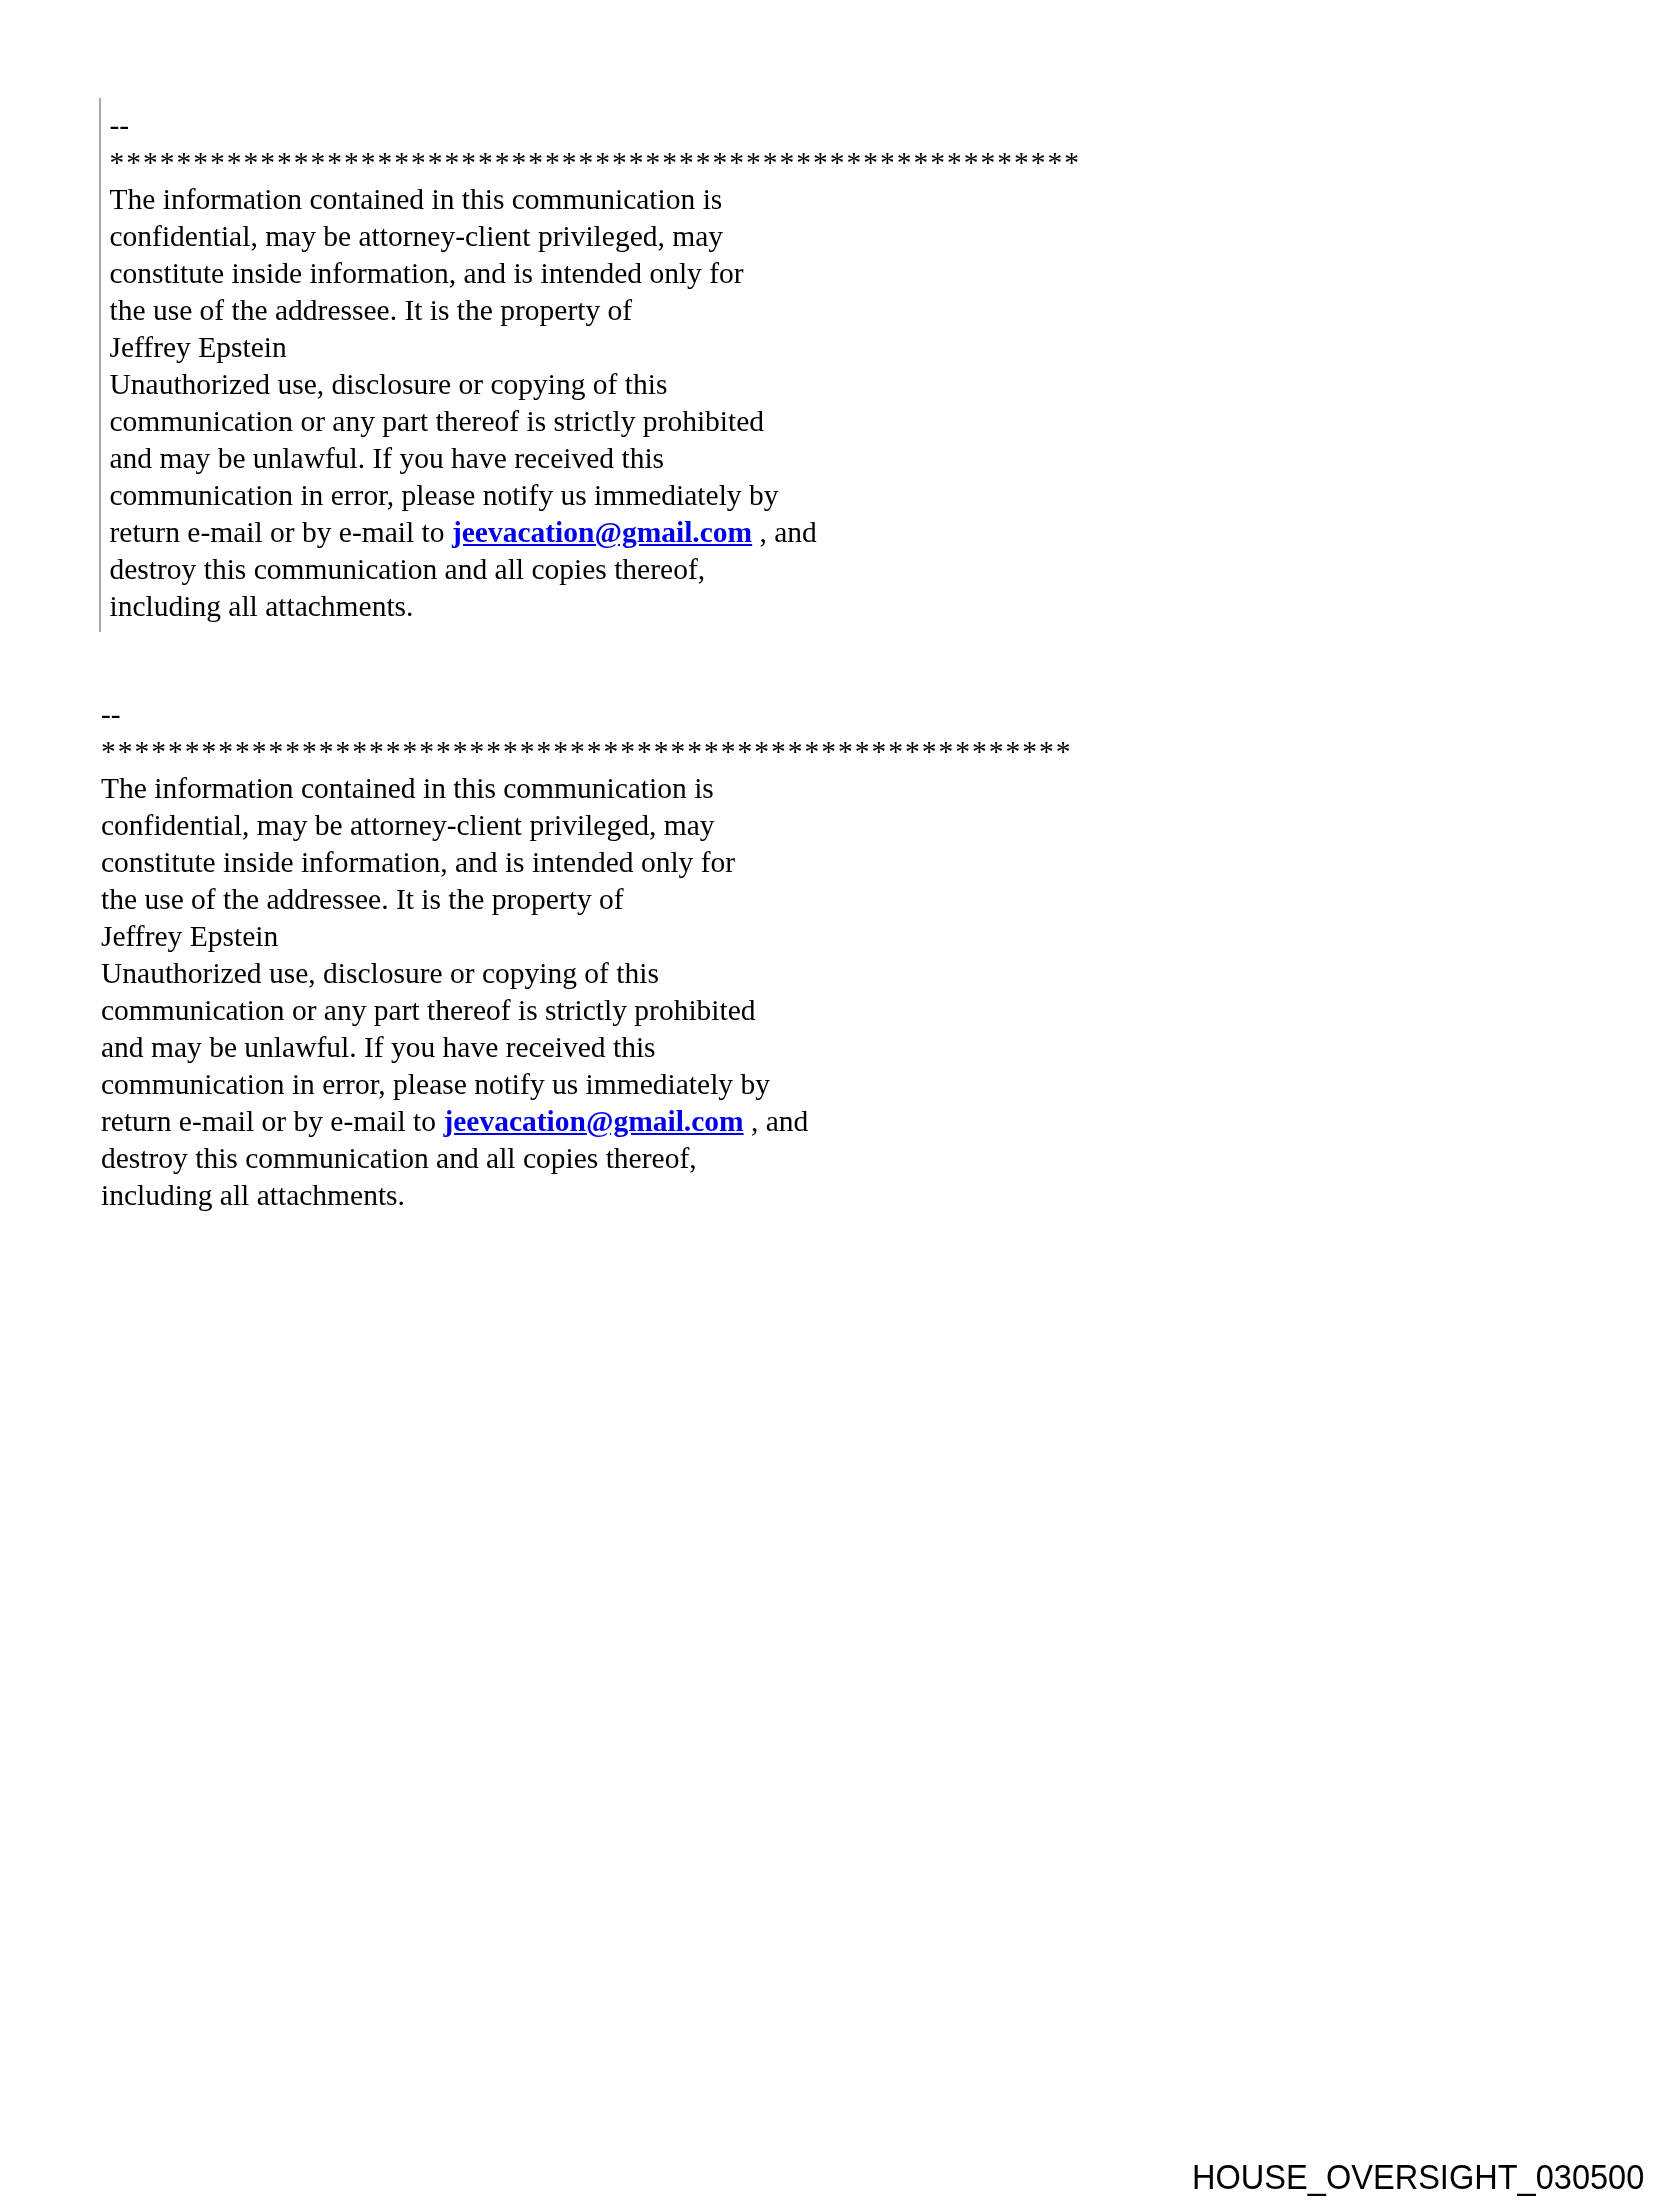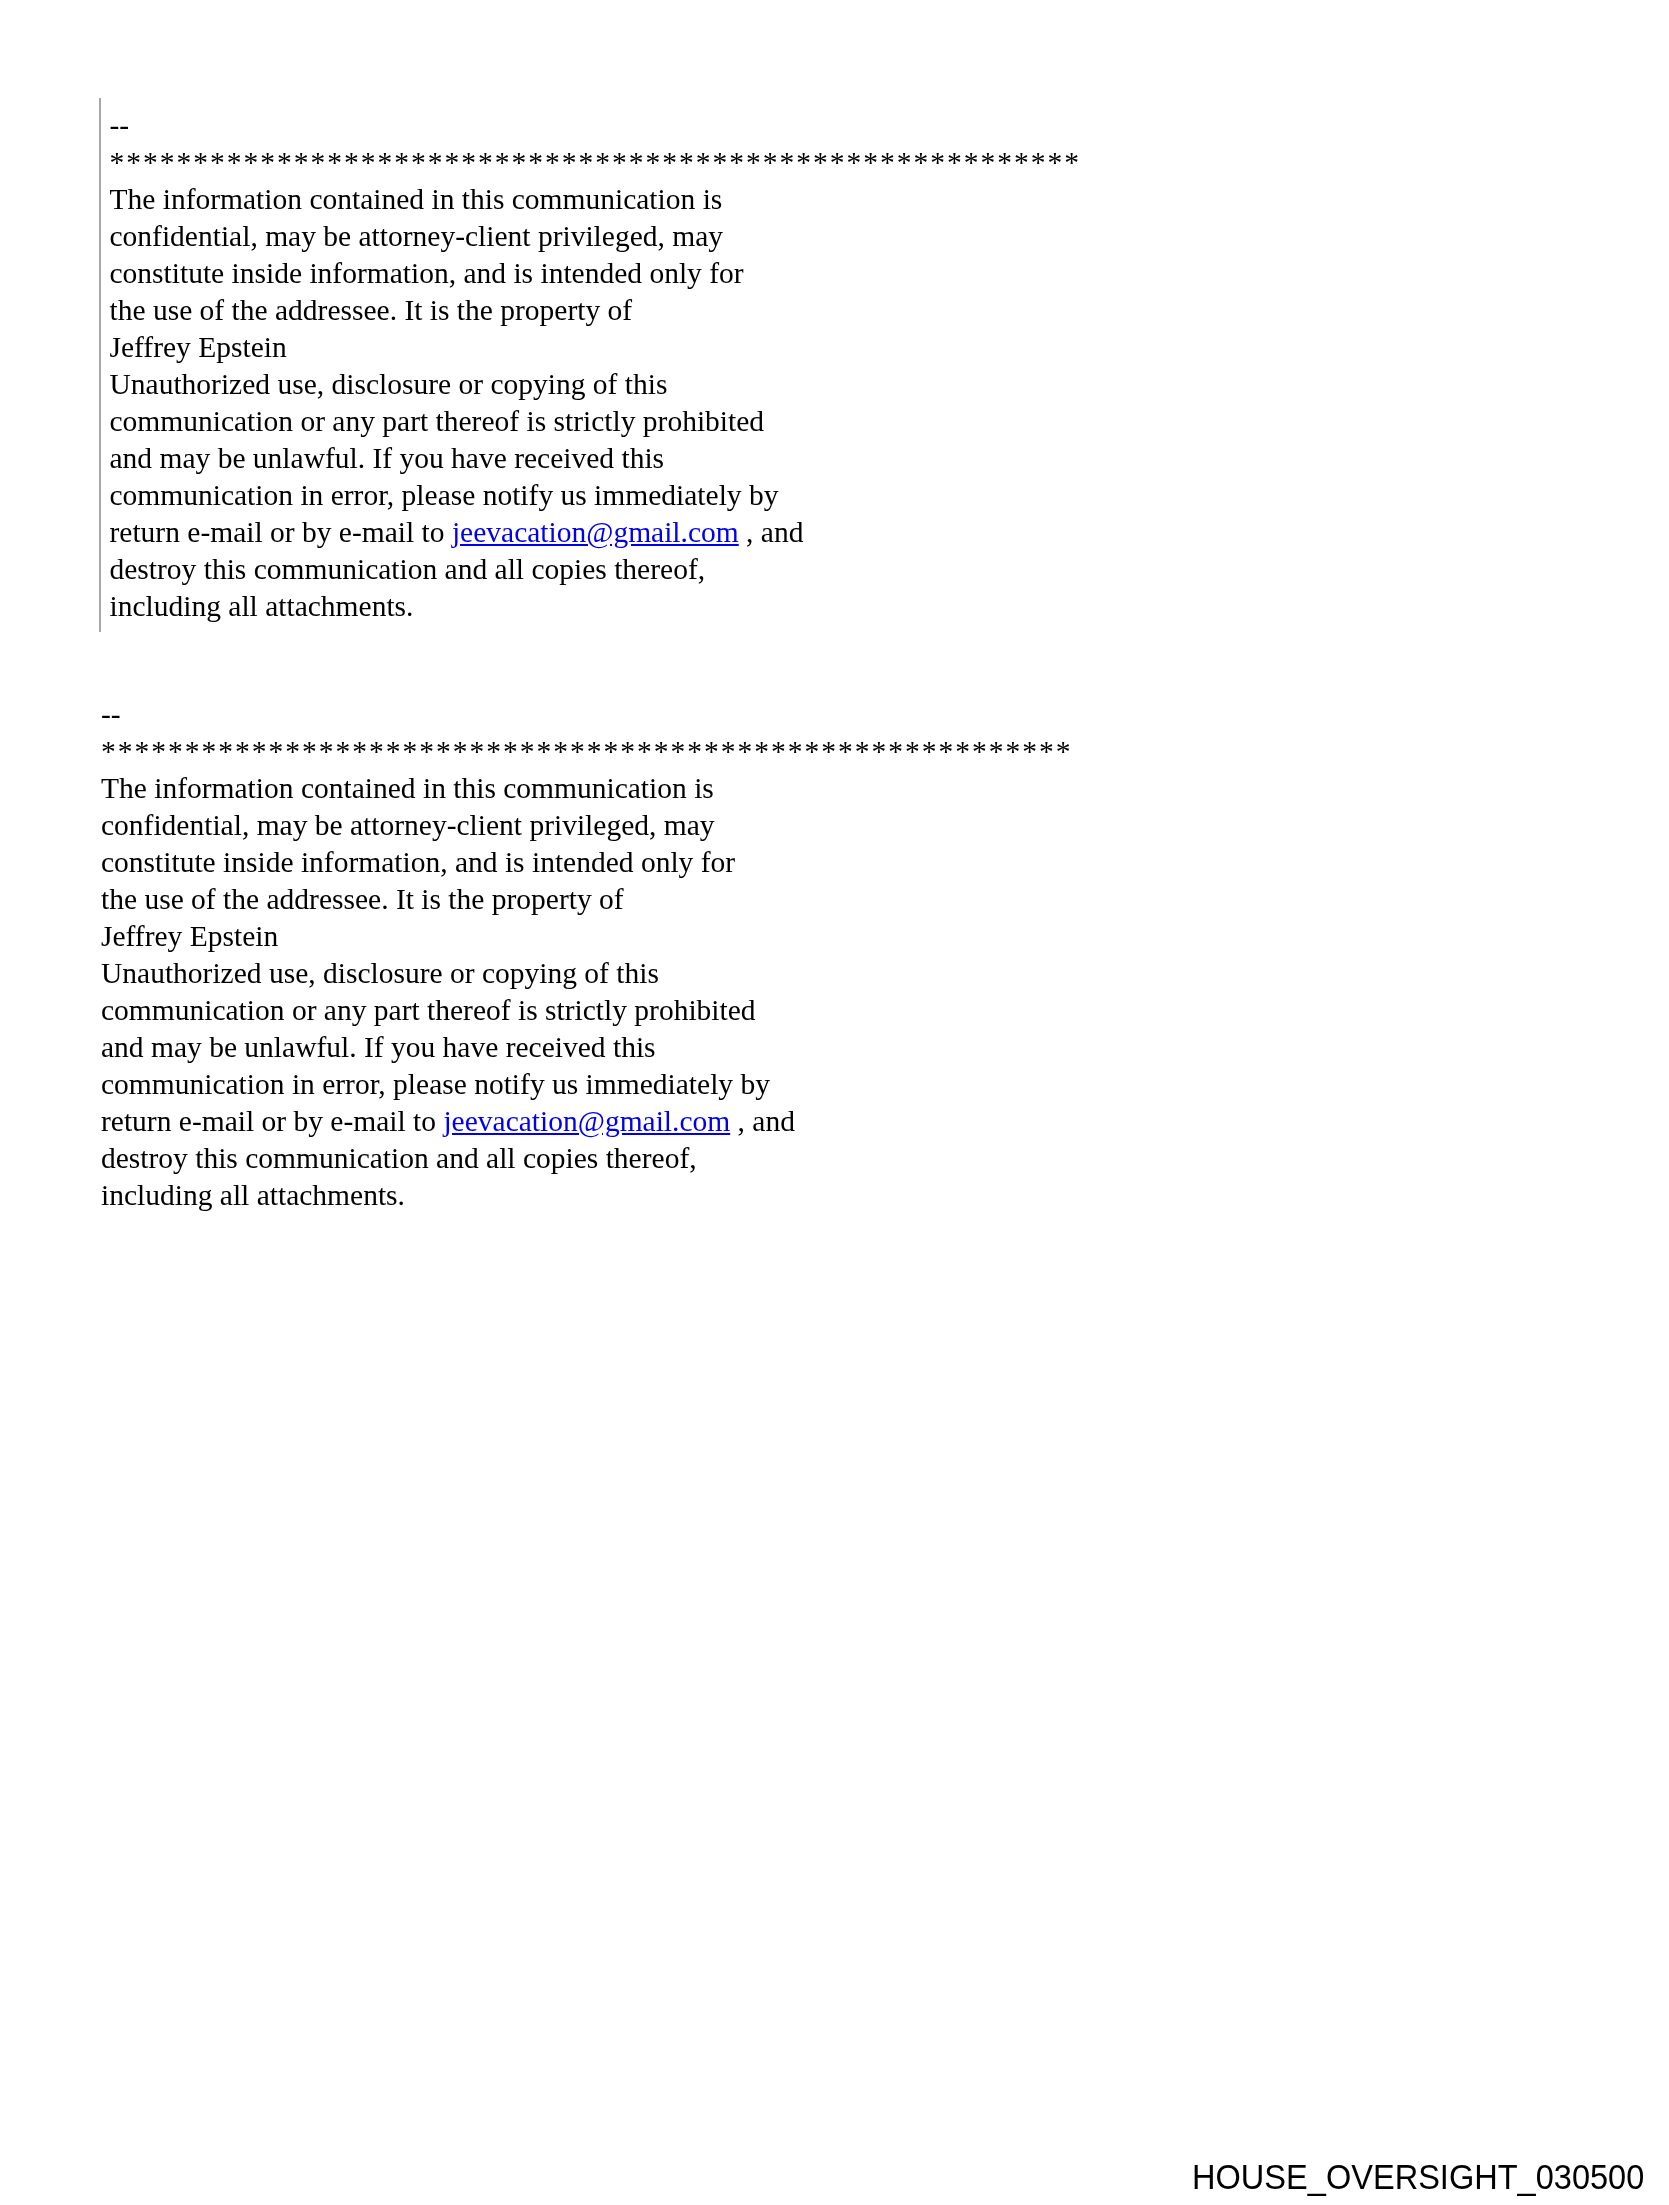--- a/index.html
+++ b/index.html
@@ -40,20 +40,21 @@
   .line {
     height: 37px;
   }
   .asterisks {
     letter-spacing: 2px;
   }
   .email-link {
     color: var(--link-color, #0000ee);
     text-decoration: underline;
     cursor: pointer;
+    font-weight: bold;
   }
   .bates {
     position: absolute;
     right: 25px;
     bottom: 8.5px;
     font-family: "Liberation Sans", sans-serif;
     font-size: 35px;
     line-height: 41px;
     color: #000000;
     transform: scaleX(0.93);

